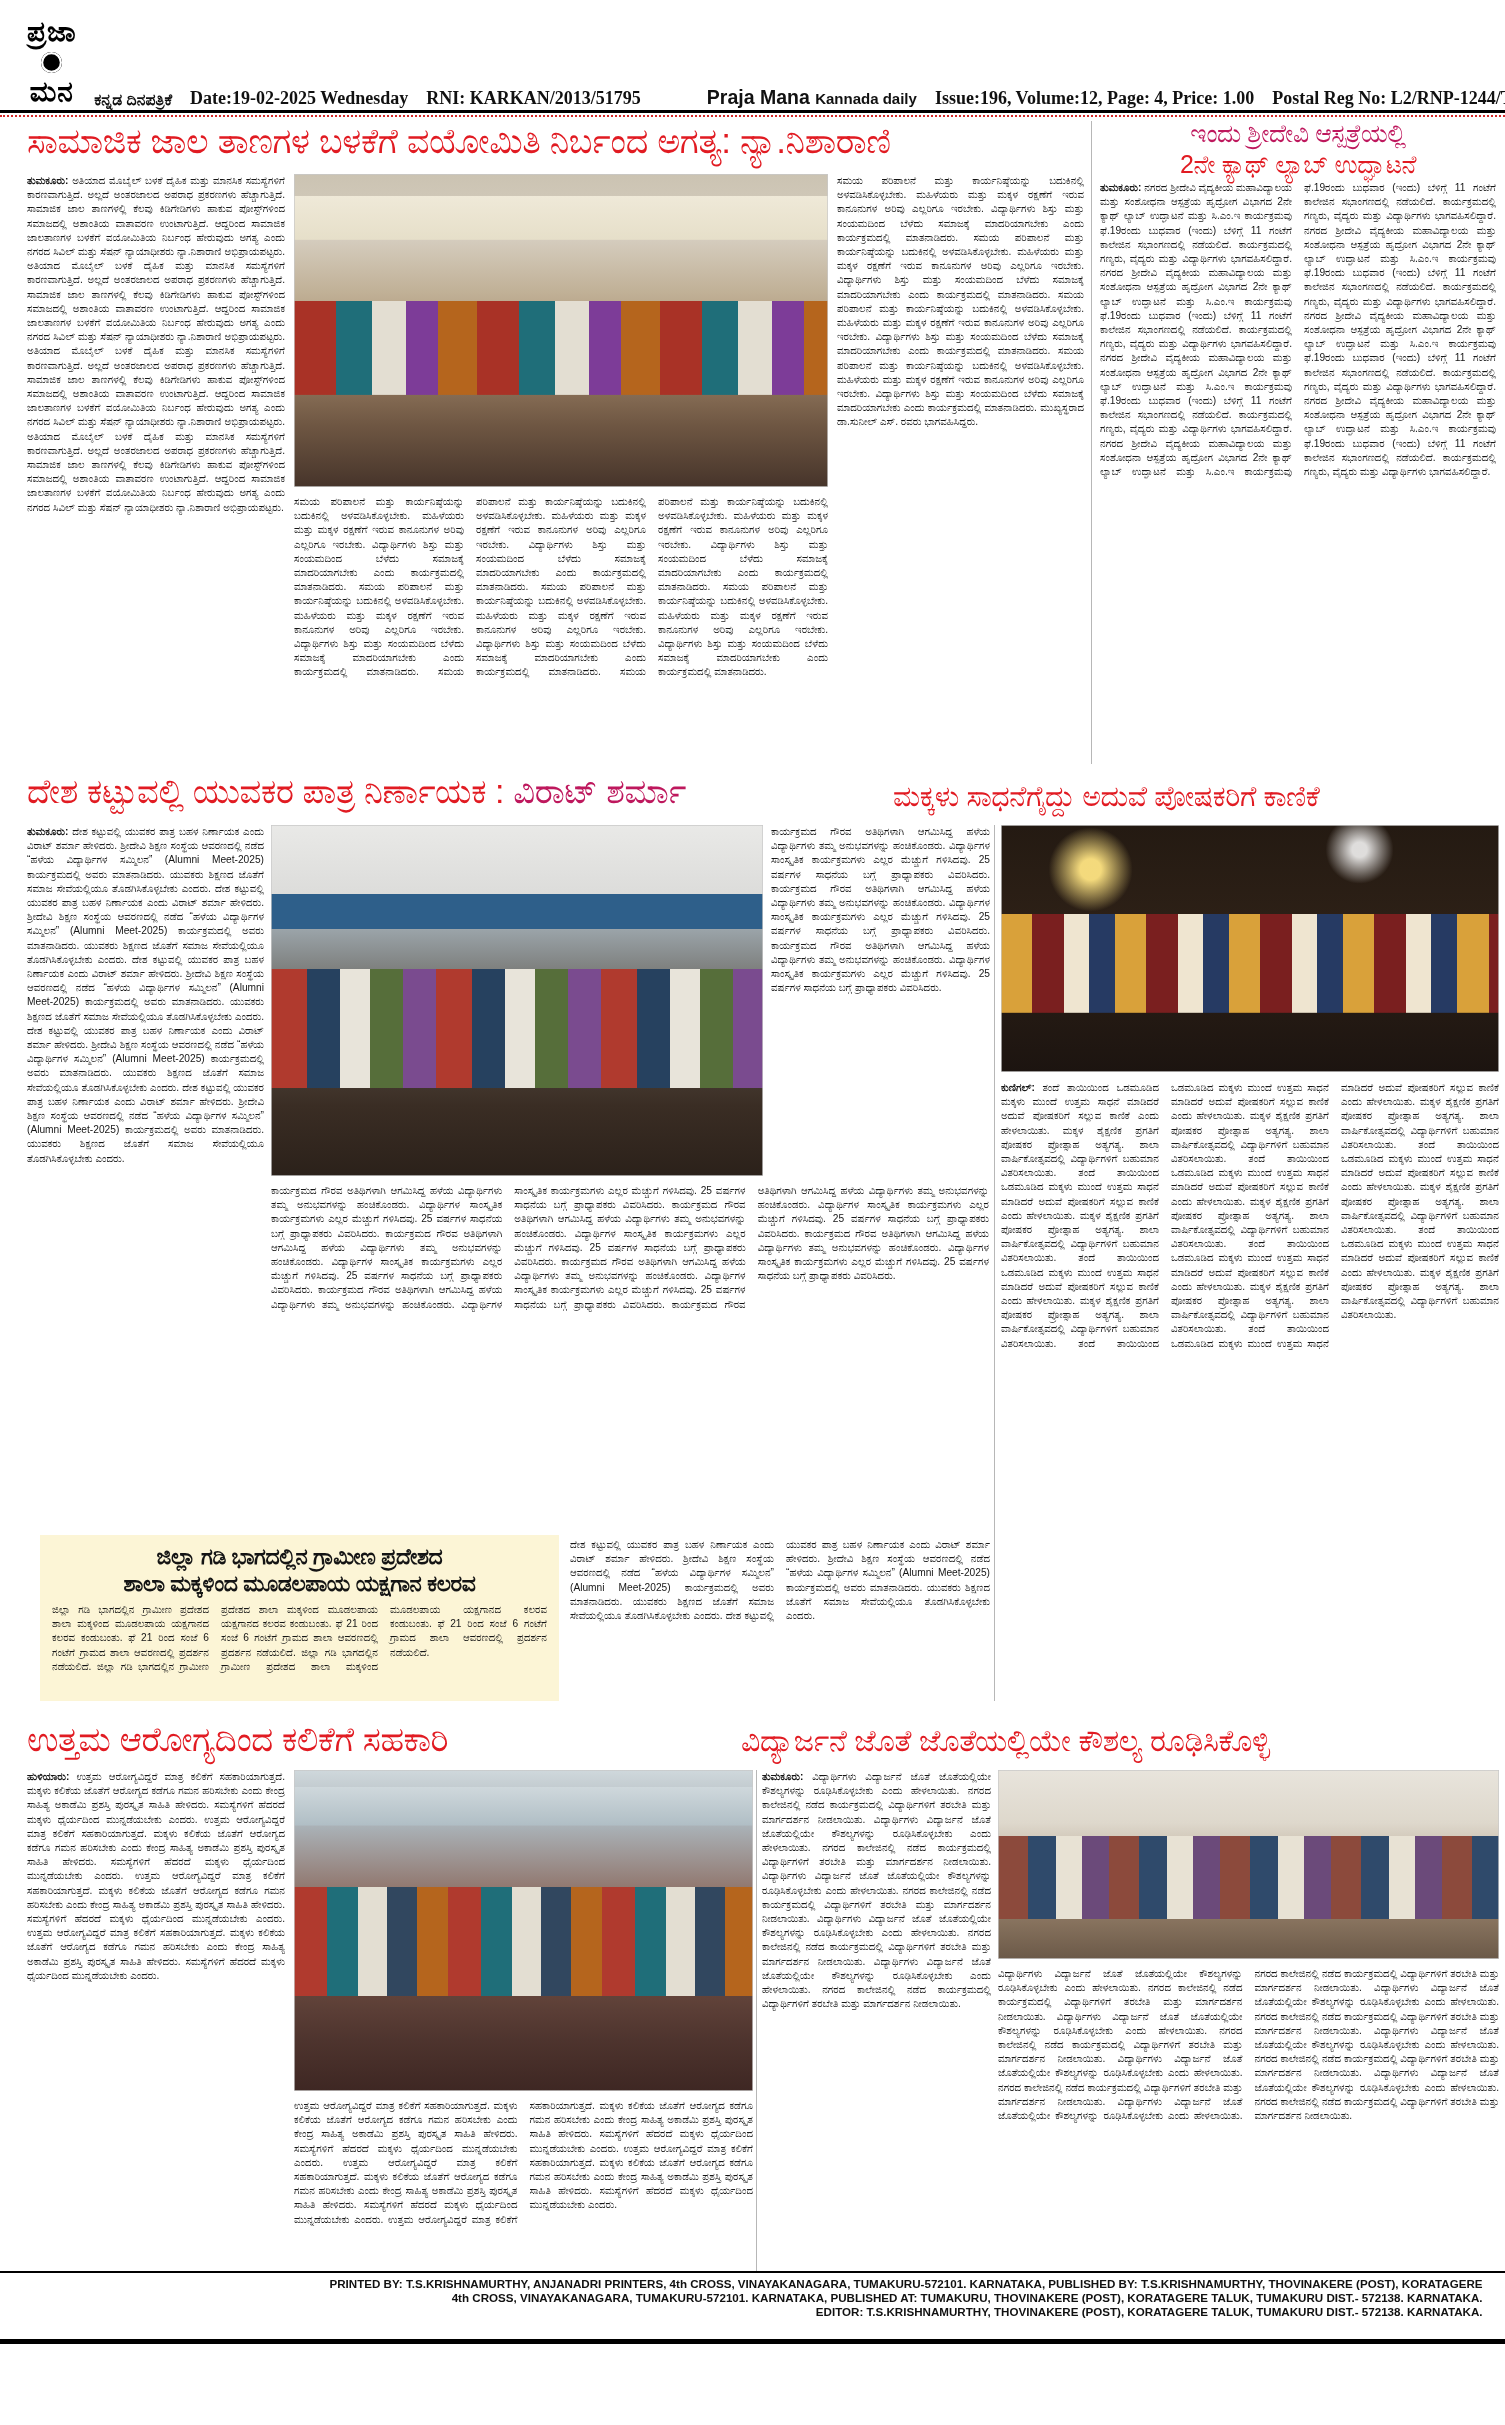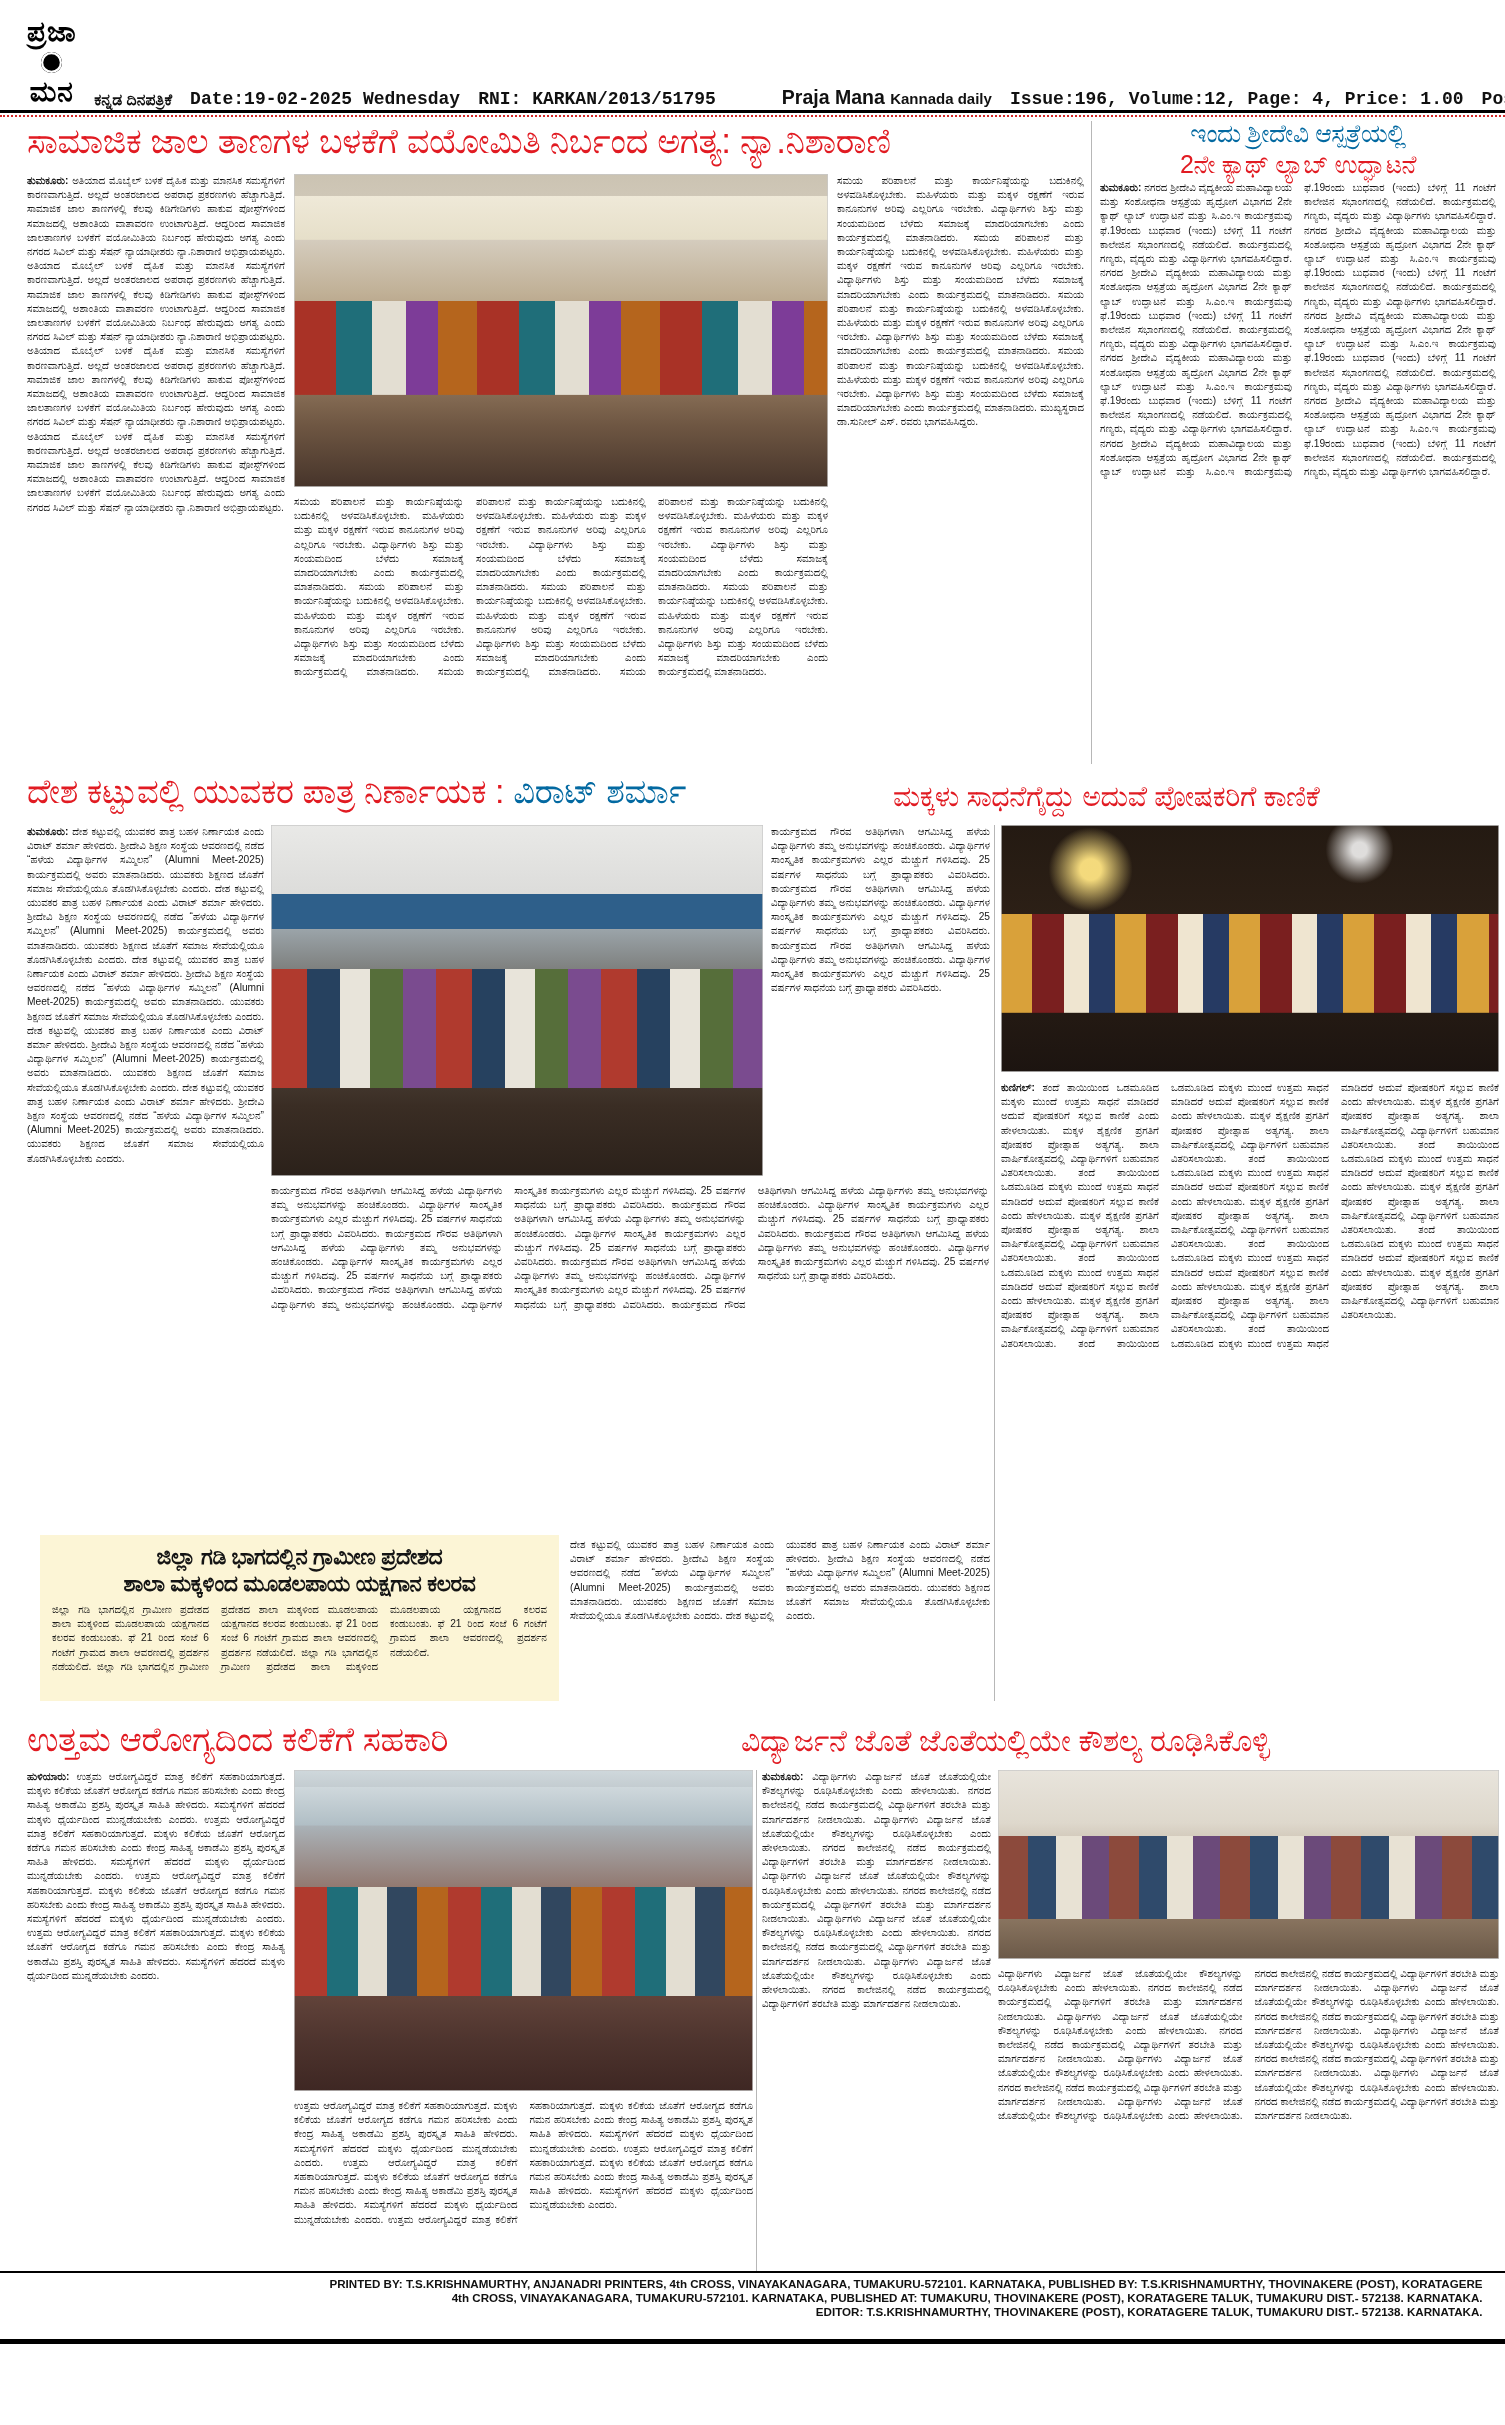--- a/index.html
+++ b/index.html
@@ -4,29 +4,29 @@
 <style>
   html,body{margin:0;padding:0;background:#888;}
   #page{position:relative;width:1505px;height:2426px;background:#ffffff;margin:0 auto;overflow:hidden;
         font-family:"Liberation Sans","DejaVu Sans",sans-serif;color:#111;}
   .abs{position:absolute;}
   
   #masthead{left:27px;top:75px;width:1424px;height:34px;display:flex;align-items:flex-end;gap:18px;white-space:nowrap;}
   .logo-kn{font-size:28px;font-weight:bold;color:#000;letter-spacing:0.7px;display:flex;align-items:center;gap:3px;flex-direction:column;}
   .emblem{width:21px;height:21px;border-radius:50%;background:#000;display:inline-block;box-shadow:inset 0 0 0 2.2px #fff,inset 0 0 0 4.5px #000;}
   .tagline{font-size:15.7px;font-weight:bold;}
-  .mh-serif{font-family:Liberation Mono, monospace;font-weight:bold;font-size:18px;}
+  .mh-serif{font-family:Liberation Serif, serif;font-weight:bold;font-size:18px;}
   .brand-en{font-family:Liberation Sans, sans-serif;font-weight:bold;font-size:19.5px;margin-left:48px;}
   .brand-en small{font-size:15px;}
   #rule-black{left:0;top:110px;width:1505px;height:3px;background:#000;}
   #rule-dots{left:0;top:115px;width:1505px;border-top:2.2px dotted #d42a2a;height:0;}
   
   .hl{font-weight:normal;letter-spacing:-0.4px;}
   .red{color:#e11b22;}
-  .blk{color:#0369a1;}
+  .blk{color:#be185d;}
   #h1-left{left:27px;top:121px;width:1055px;font-size:35px;}
   #h1-right{left:1100px;top:118px;width:396px;text-align:center;line-height:31px;font-size:25px;}
   #h2-left{left:27px;top:772px;width:859px;font-size:34px;}
   #h2-right{left:893px;top:780px;width:607px;font-size:28.5px;}
   #h3-left{left:27px;top:1720px;width:708px;font-size:34px;}
   #h3-right{left:741px;top:1724px;width:760px;font-size:30px;}
   
   .bt{font-size:10.2px;line-height:14.2px;text-align:justify;overflow:hidden;color:#151515;}
   .dl{font-weight:bold;}
   .cols2{column-count:2;column-gap:12px;}

